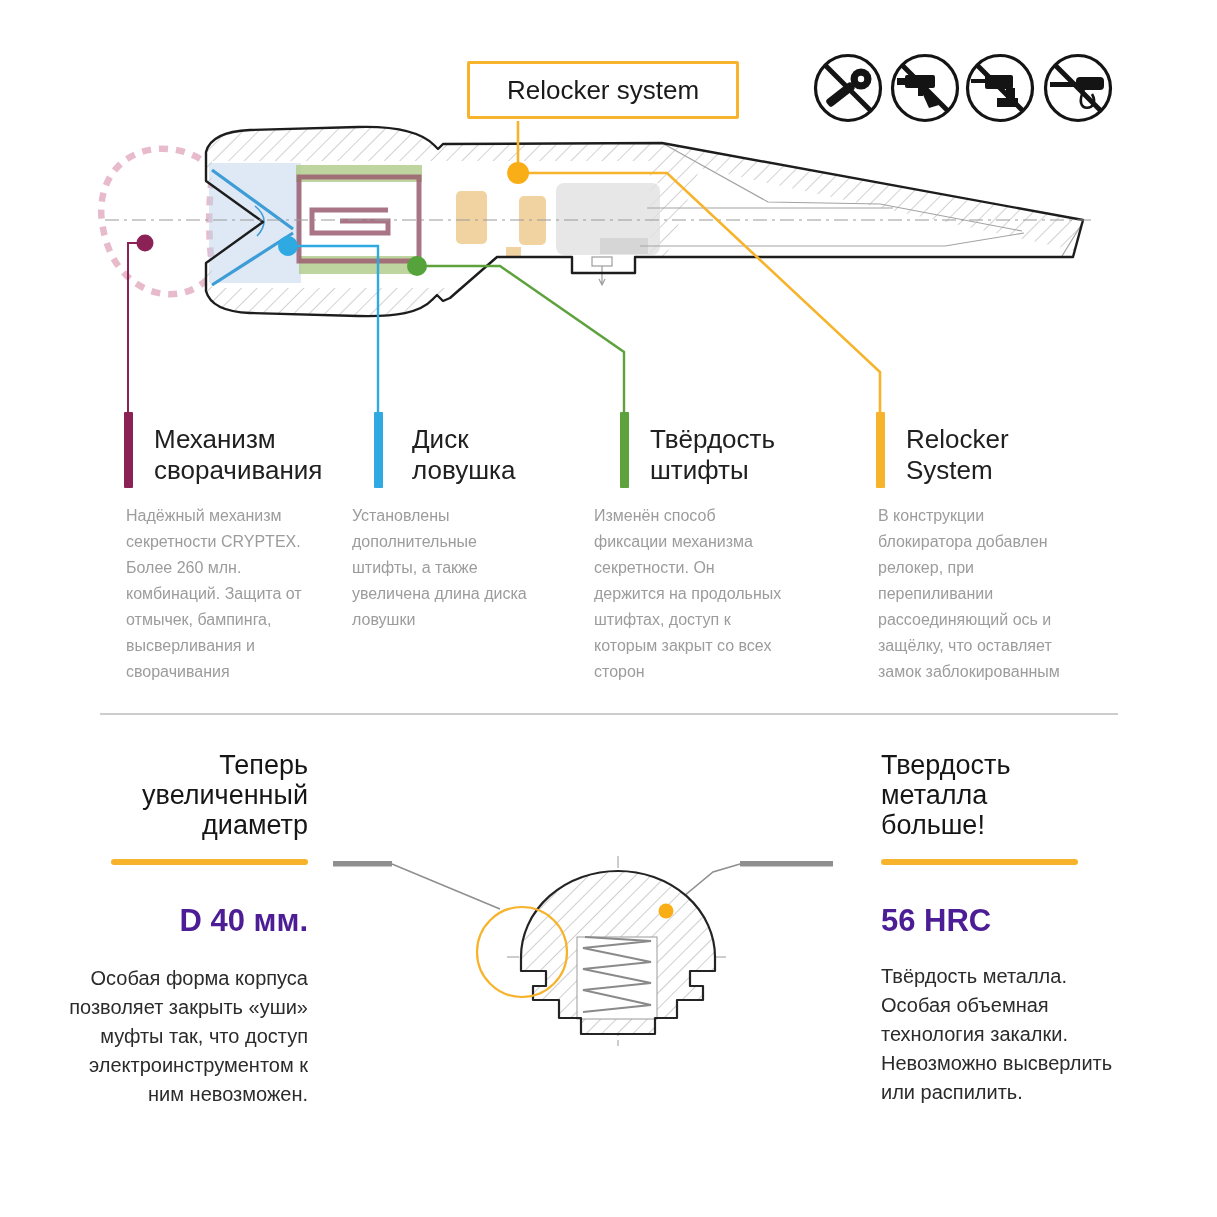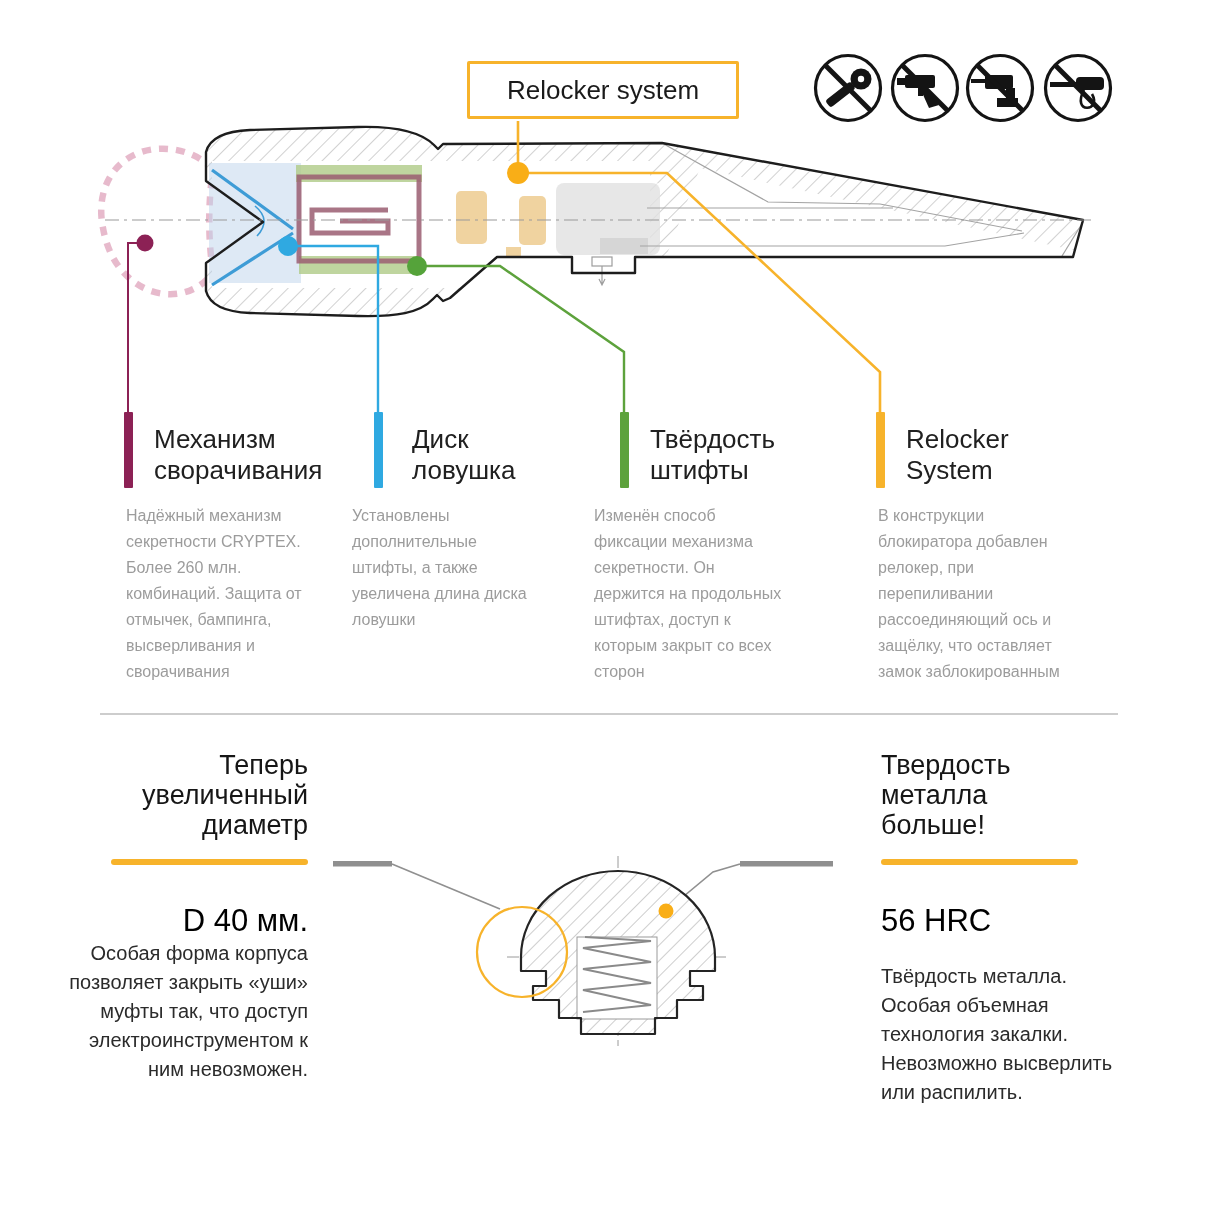--- a/index.html
+++ b/index.html
@@ -17,21 +17,21 @@
   }
   
   .bar{width:9px;height:76px;top:412px;border-radius:1px;}
   .col-title{top:424px;font-size:26px;line-height:31px;color:#202020;white-space:pre-line;}
   .col-body{top:503px;font-size:16px;line-height:26px;color:#9C9C9C;white-space:pre-line;}
   
   .divider{left:100px;top:713px;width:1018px;height:2px;background:#CDCDCD;}
   
   .b-heading{font-size:27px;line-height:30px;color:#161616;white-space:pre-line;}
   .b-underline{height:6px;border-radius:3px;background:#F9B32A;top:859px;}
-  .b-value{font-size:31px;font-weight:normal;color:#000000;}
+  .b-value{font-size:31px;font-weight:bold;color:#4c1d95;}
   .b-body{font-size:20px;line-height:29px;color:#2B2B2B;white-space:pre-line;}
   .ta-r{text-align:right;}
   svg{display:block;}
 </style>
 </head>
 <body>
 
 <svg class="abs" style="left:0;top:0" width="1217" height="520" viewBox="0 0 1217 520">
   <defs>
     <pattern id="h1" patternUnits="userSpaceOnUse" width="11" height="11" patternTransform="rotate(45)">
@@ -190,21 +190,21 @@
 защёлку, что оставляет
 замок заблокированным</div>
 
 <div class="abs divider" style="background-color: rgb(205, 205, 205);"></div>
 
 <div class="abs b-heading ta-r" style="left:60px;top:750px;width:248px">Теперь
 увеличенный
 диаметр</div>
 <div class="abs b-underline" style="left: 111px; width: 197px; background-color: rgb(247, 179, 43);"></div>
 <div class="abs b-value ta-r" style="left:60px;top:903px;width:248px">D 40 мм.</div>
-<div class="abs b-body ta-r" style="left:38px;top:939px;width:270px">Особая форма корпуса
+<div class="abs b-body ta-r" style="left:38px;top:964px;width:270px">Особая форма корпуса
 позволяет закрыть «уши»
 муфты так, что доступ
 электроинструментом к
 ним невозможен.</div>
 
 <div class="abs b-heading" style="left:881px;top:750px;width:250px">Твердость
 металла
 больше!</div>
 <div class="abs b-underline" style="left: 881px; width: 197px; background-color: rgb(247, 179, 43);"></div>
 <div class="abs b-value" style="left:881px;top:903px;width:250px">56 HRC</div>

